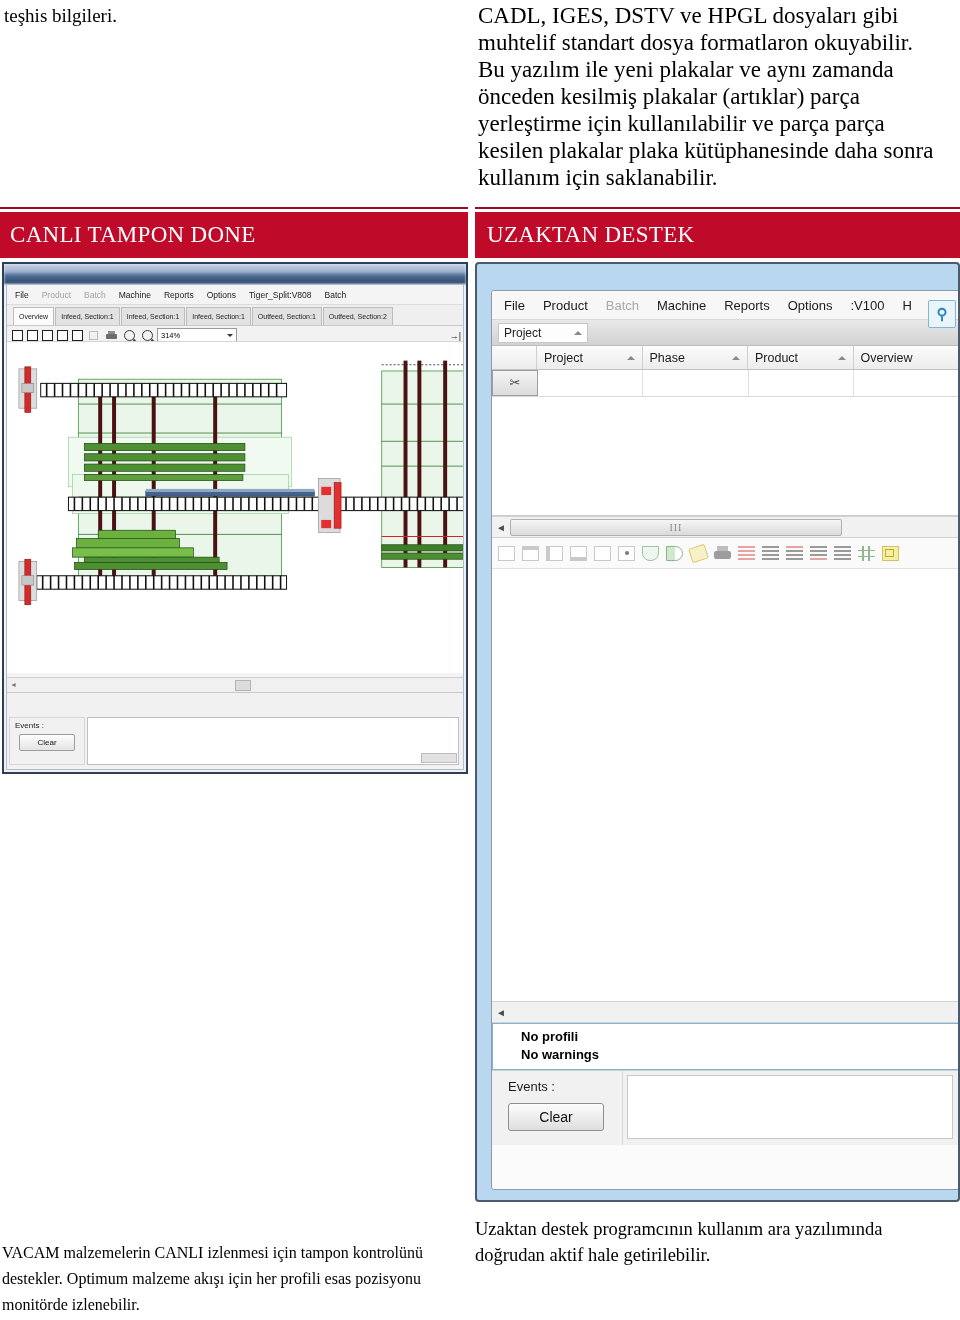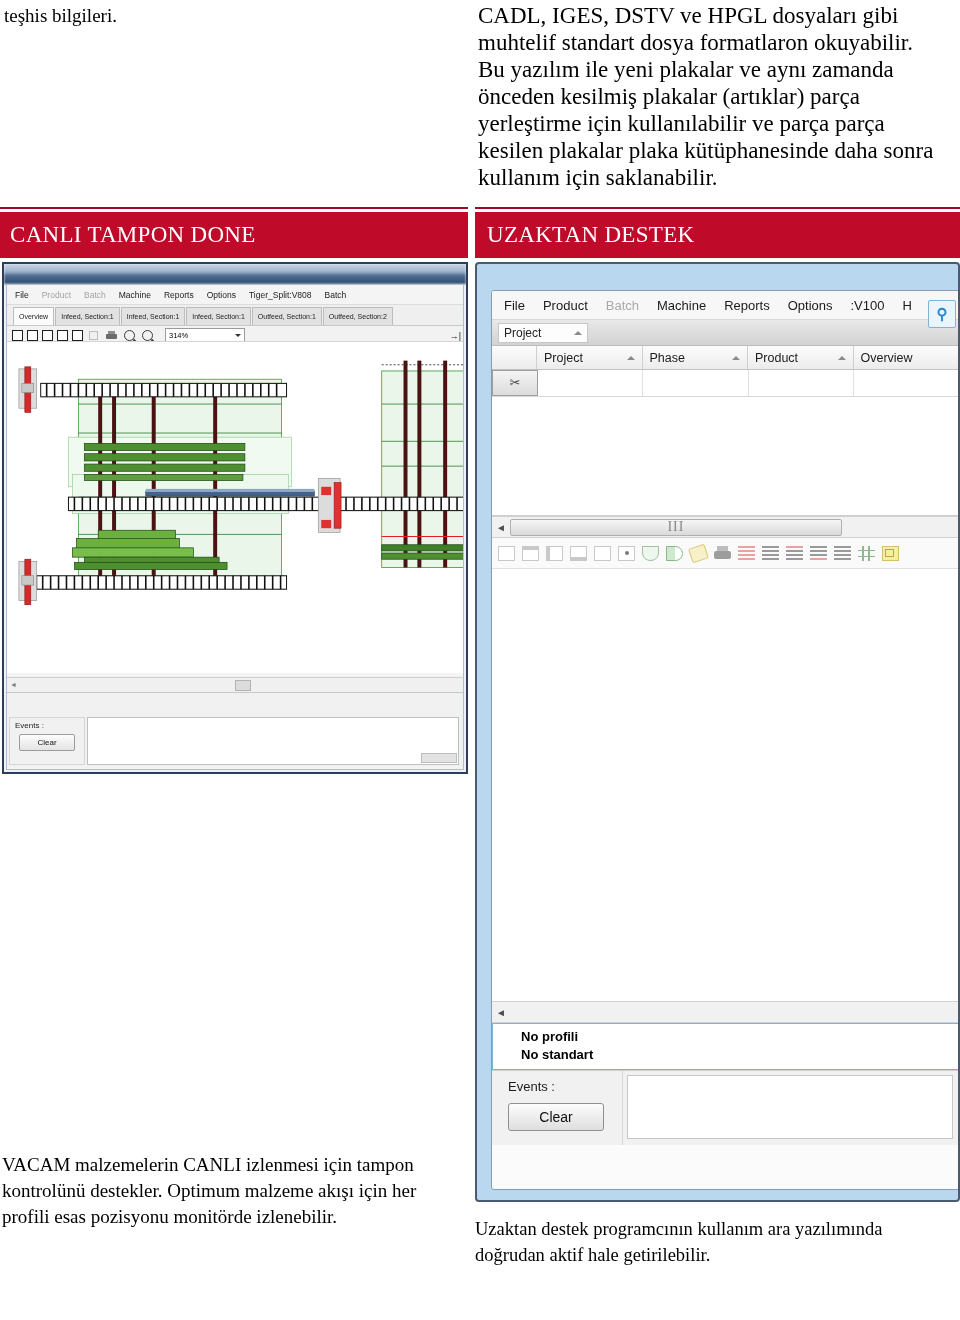--- a/index.html
+++ b/index.html
@@ -80,21 +80,21 @@
     font-family:"Liberation Sans", sans-serif;font-size:8px;position:relative;
   }
   .tb-sq{width:9px;height:9px;border:1.6px solid #1f1f1f;background:#fff;}
   .tb-sm{width:7px;height:7px;border:1px solid #bdbdbd;background:#f0f0f0;margin-left:2px;}
   .tb-printer{width:11px;height:9px;position:relative;margin-left:4px;}
   .tb-printer i{position:absolute;left:0;top:3px;width:11px;height:5px;background:#6b6b6b;border-radius:1px;display:block;}
   .tb-printer b{position:absolute;left:2px;top:0;width:7px;height:3px;background:#8c8c8c;display:block;}
   .tb-mag{width:9px;height:9px;border:1.6px solid #3a3a3a;border-radius:50%;position:relative;margin-left:3px;}
   .tb-mag::after{content:"";position:absolute;right:-3px;bottom:-2px;width:4px;height:1.6px;background:#3a3a3a;transform:rotate(45deg);}
   .zoombox{
-    margin-left:8px;width:72px;height:13px;background:#fff;border:1px solid #9a9a9a;
+    margin-left:0;width:72px;height:13px;background:#fff;border:1px solid #9a9a9a;
     display:flex;align-items:center;justify-content:space-between;padding:0 3px;font-size:7.5px;
   }
   .caret{width:0;height:0;border-left:3px solid transparent;border-right:3px solid transparent;border-top:3px solid #333;}
   .tb-arrow-right{position:absolute;right:2px;top:5px;font-size:9px;color:#222;}
 
   
   .cad{
     position:absolute;left:0;right:0;top:56px;bottom:96px;
     background:#ffffff;border-top:1px solid #d5d5d5;overflow:hidden;
   }
@@ -169,21 +169,21 @@
   .gr-cell{flex:1;border-right:1px solid #e0e0e0;}
   .grid-blank{height:118px;background:#fff;border-bottom:1px solid #cdcdcd;}
   .hscroll{
     height:20px;background:#f1f1f1;border-top:1px solid #d2d2d2;border-bottom:1px solid #d2d2d2;
     display:flex;align-items:center;padding:0 4px;gap:4px;
   }
   .hscroll .arw{font-size:10px;color:#4d4d4d;}
   .hscroll .thumb{
     flex:1;height:15px;background:linear-gradient(180deg,#f6f6f6,#dadada);
     border:1px solid #b0b0b0;border-radius:2px;display:flex;align-items:center;justify-content:center;
-    color:#8a8a8a;font-size:14px;letter-spacing:1px;max-width:330px;
+    color:#8a8a8a;font-size:10px;letter-spacing:1px;max-width:330px;
   }
   .icontool{
     height:30px;background:#fafafa;border-bottom:1px solid #e0e0e0;
     display:flex;align-items:center;gap:7px;padding-left:6px;
   }
   .ic{width:17px;height:15px;box-sizing:border-box;}
   .ic-frame{border:1.8px solid #c9c9c9;background:#fff;}
   .ic-frame2{border:1.8px solid #c9c9c9;background:#fff;border-top-width:4px;}
   .ic-frame3{border:1.8px solid #c9c9c9;border-left-width:4px;background:#fff;}
   .ic-frame4{border:1.8px solid #c9c9c9;border-bottom-width:4px;background:#fff;}
@@ -231,22 +231,22 @@
   }
   .events-r-field{flex:1;background:#fff;border:1px solid #c8c8c8;margin:4px 6px 6px 4px;}
   .side-icon{
     position:absolute;right:2px;top:36px;width:26px;height:26px;
     background:#e9f4fb;border:1px solid #7fb4d6;border-radius:2px;
     display:flex;align-items:center;justify-content:center;color:#2a86c8;font-size:15px;font-weight:bold;
   }
 
   
   .cap-left{
-    position:absolute;left:2px;top:1152px;width:462px;
-    font-size:19px;line-height:26px;
+    position:absolute;left:2px;top:1240px;width:462px;
+    font-size:16px;line-height:26px;
   }
   .cap-right{
     position:absolute;left:475px;top:1216px;width:480px;
     font-size:18.5px;line-height:26px;
   }
   .cap-left p,.cap-right p{margin:0;}
 </style>
 </head>
 <body>
 
@@ -643,21 +643,21 @@
       </div>
 
       <div class="bigblank" style="height:432px"></div>
 
       <div class="hscroll">
         <span class="arw">◄</span>
       </div>
 
       <div class="warnbox">
         <div>No profili</div>
-        <div>No standart</div>
+        <div>No warnings</div>
       </div>
 
       <div class="events-r">
         <div class="events-r-left">
           <div class="lbl">Events :</div>
           <div class="clear-btn-r">Clear</div>
         </div>
         <div class="events-r-field"></div>
       </div>
 

